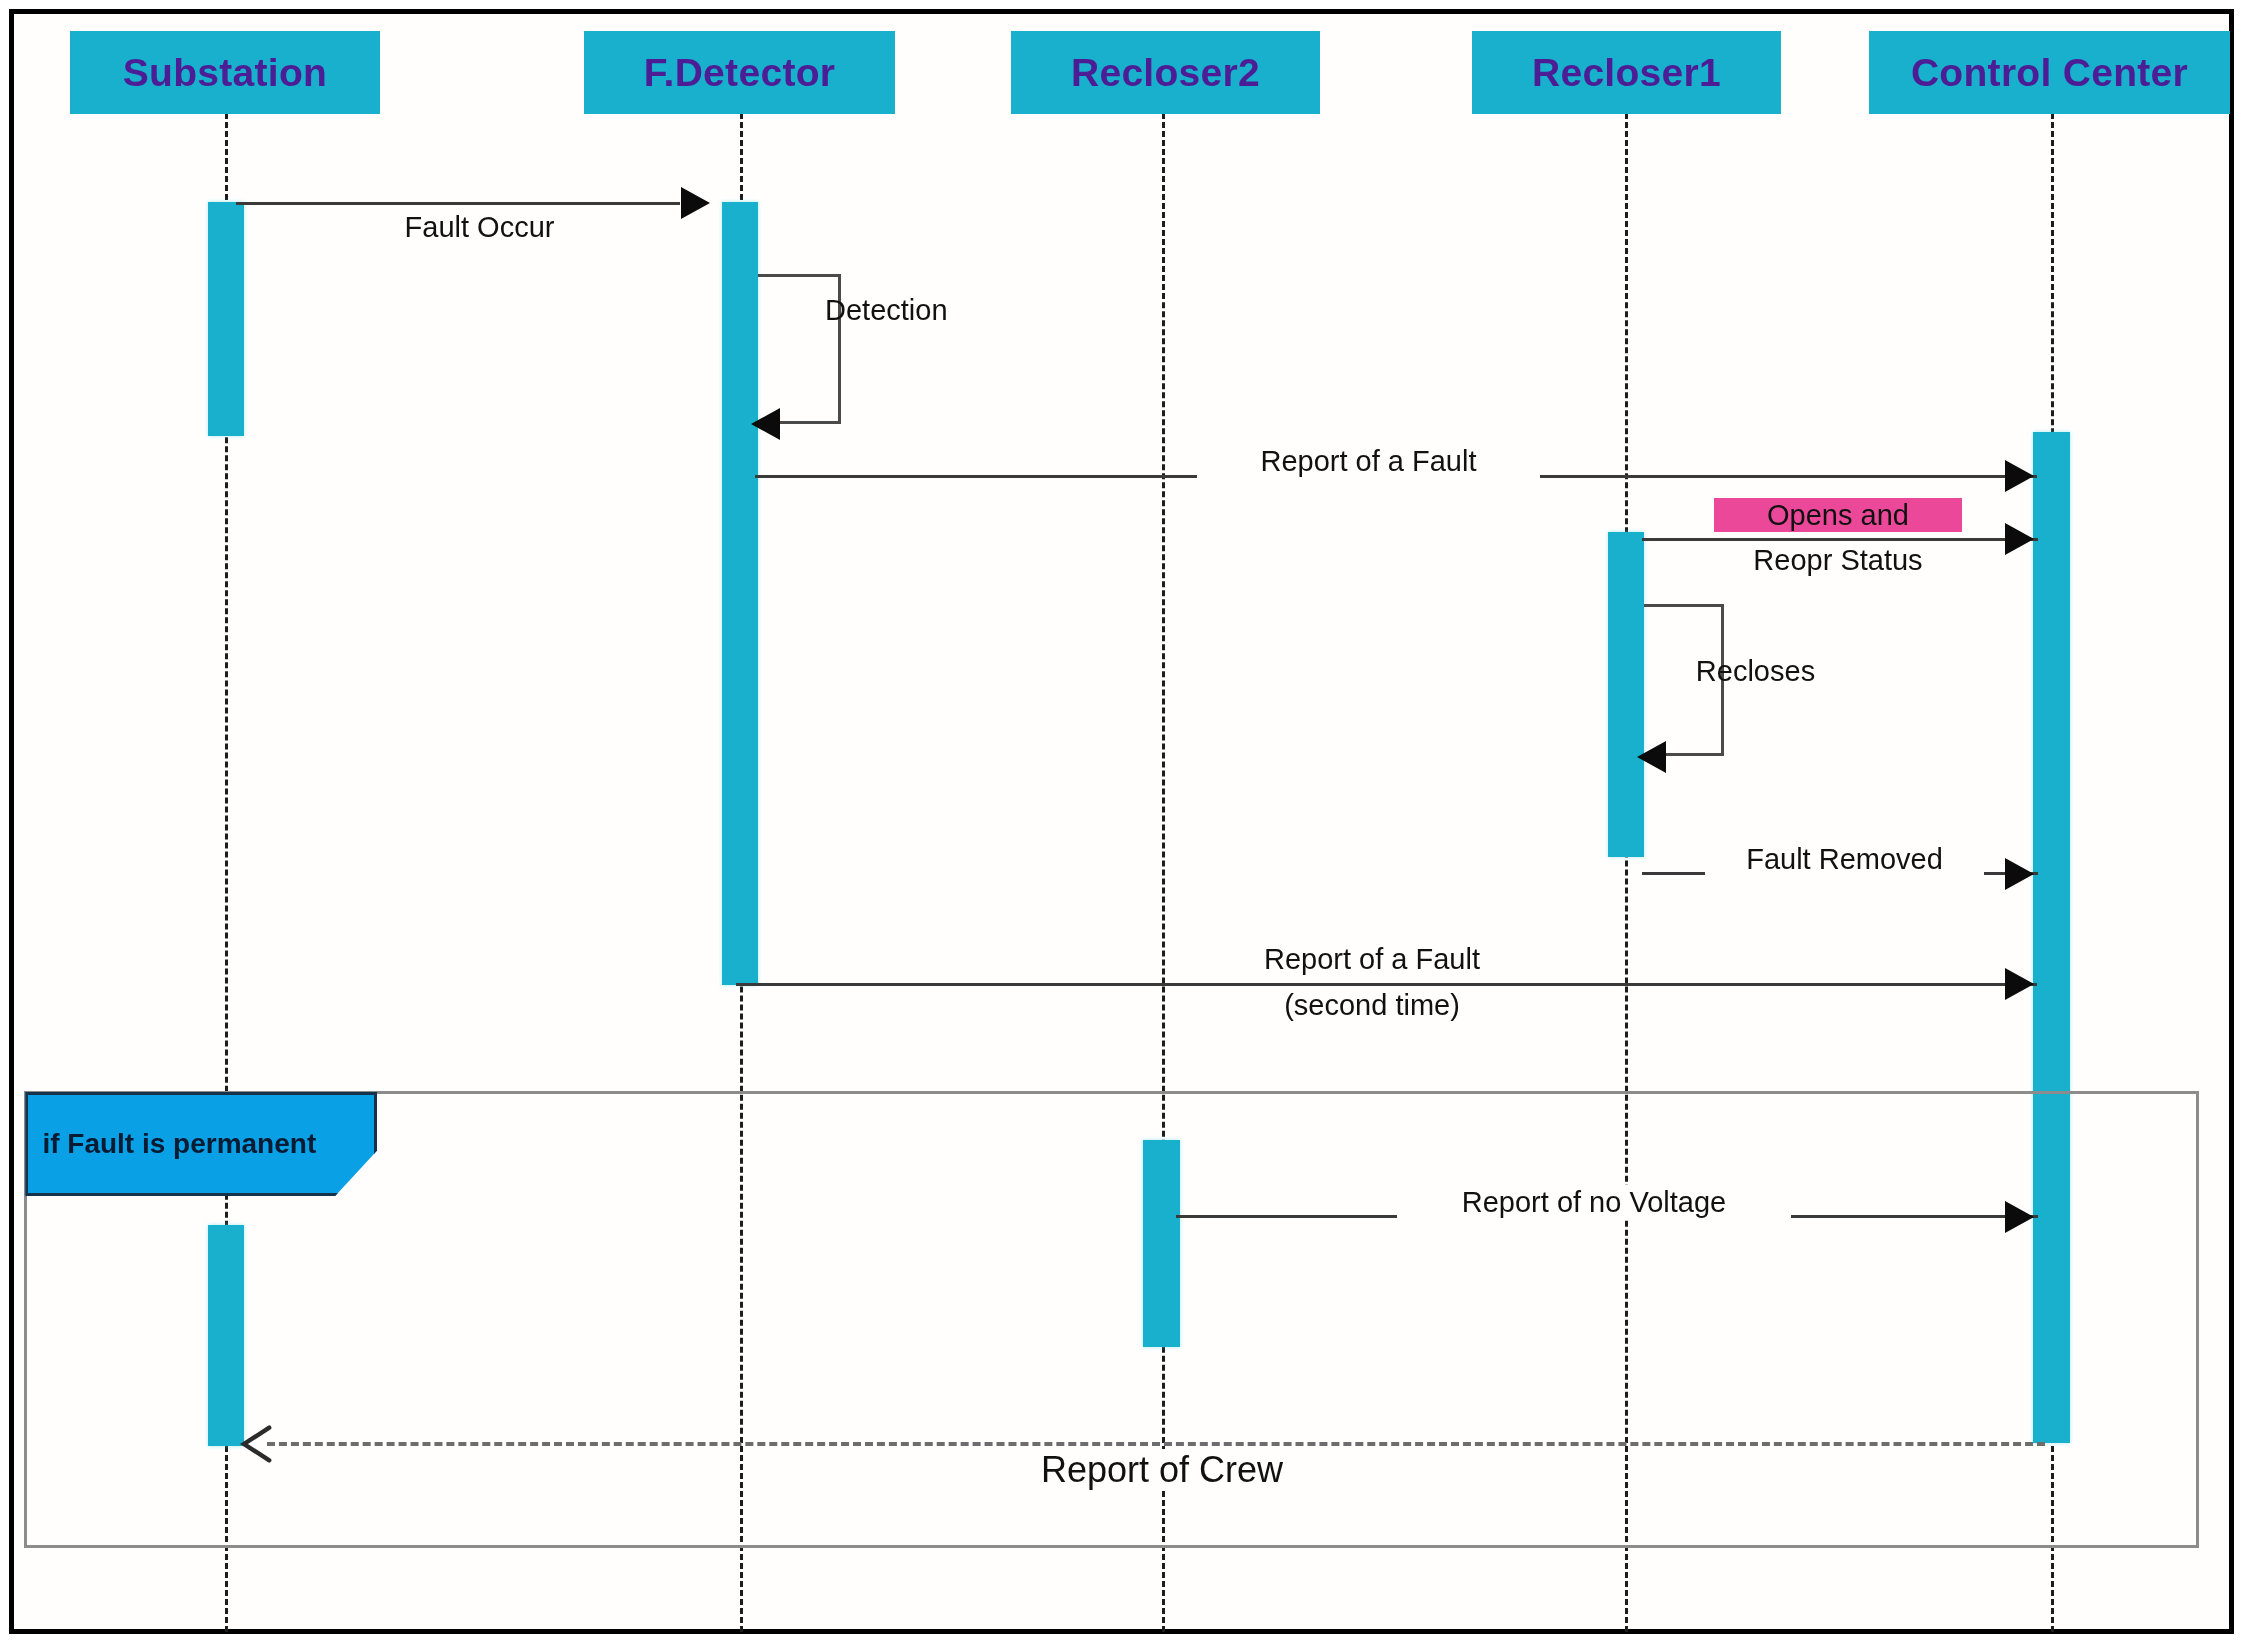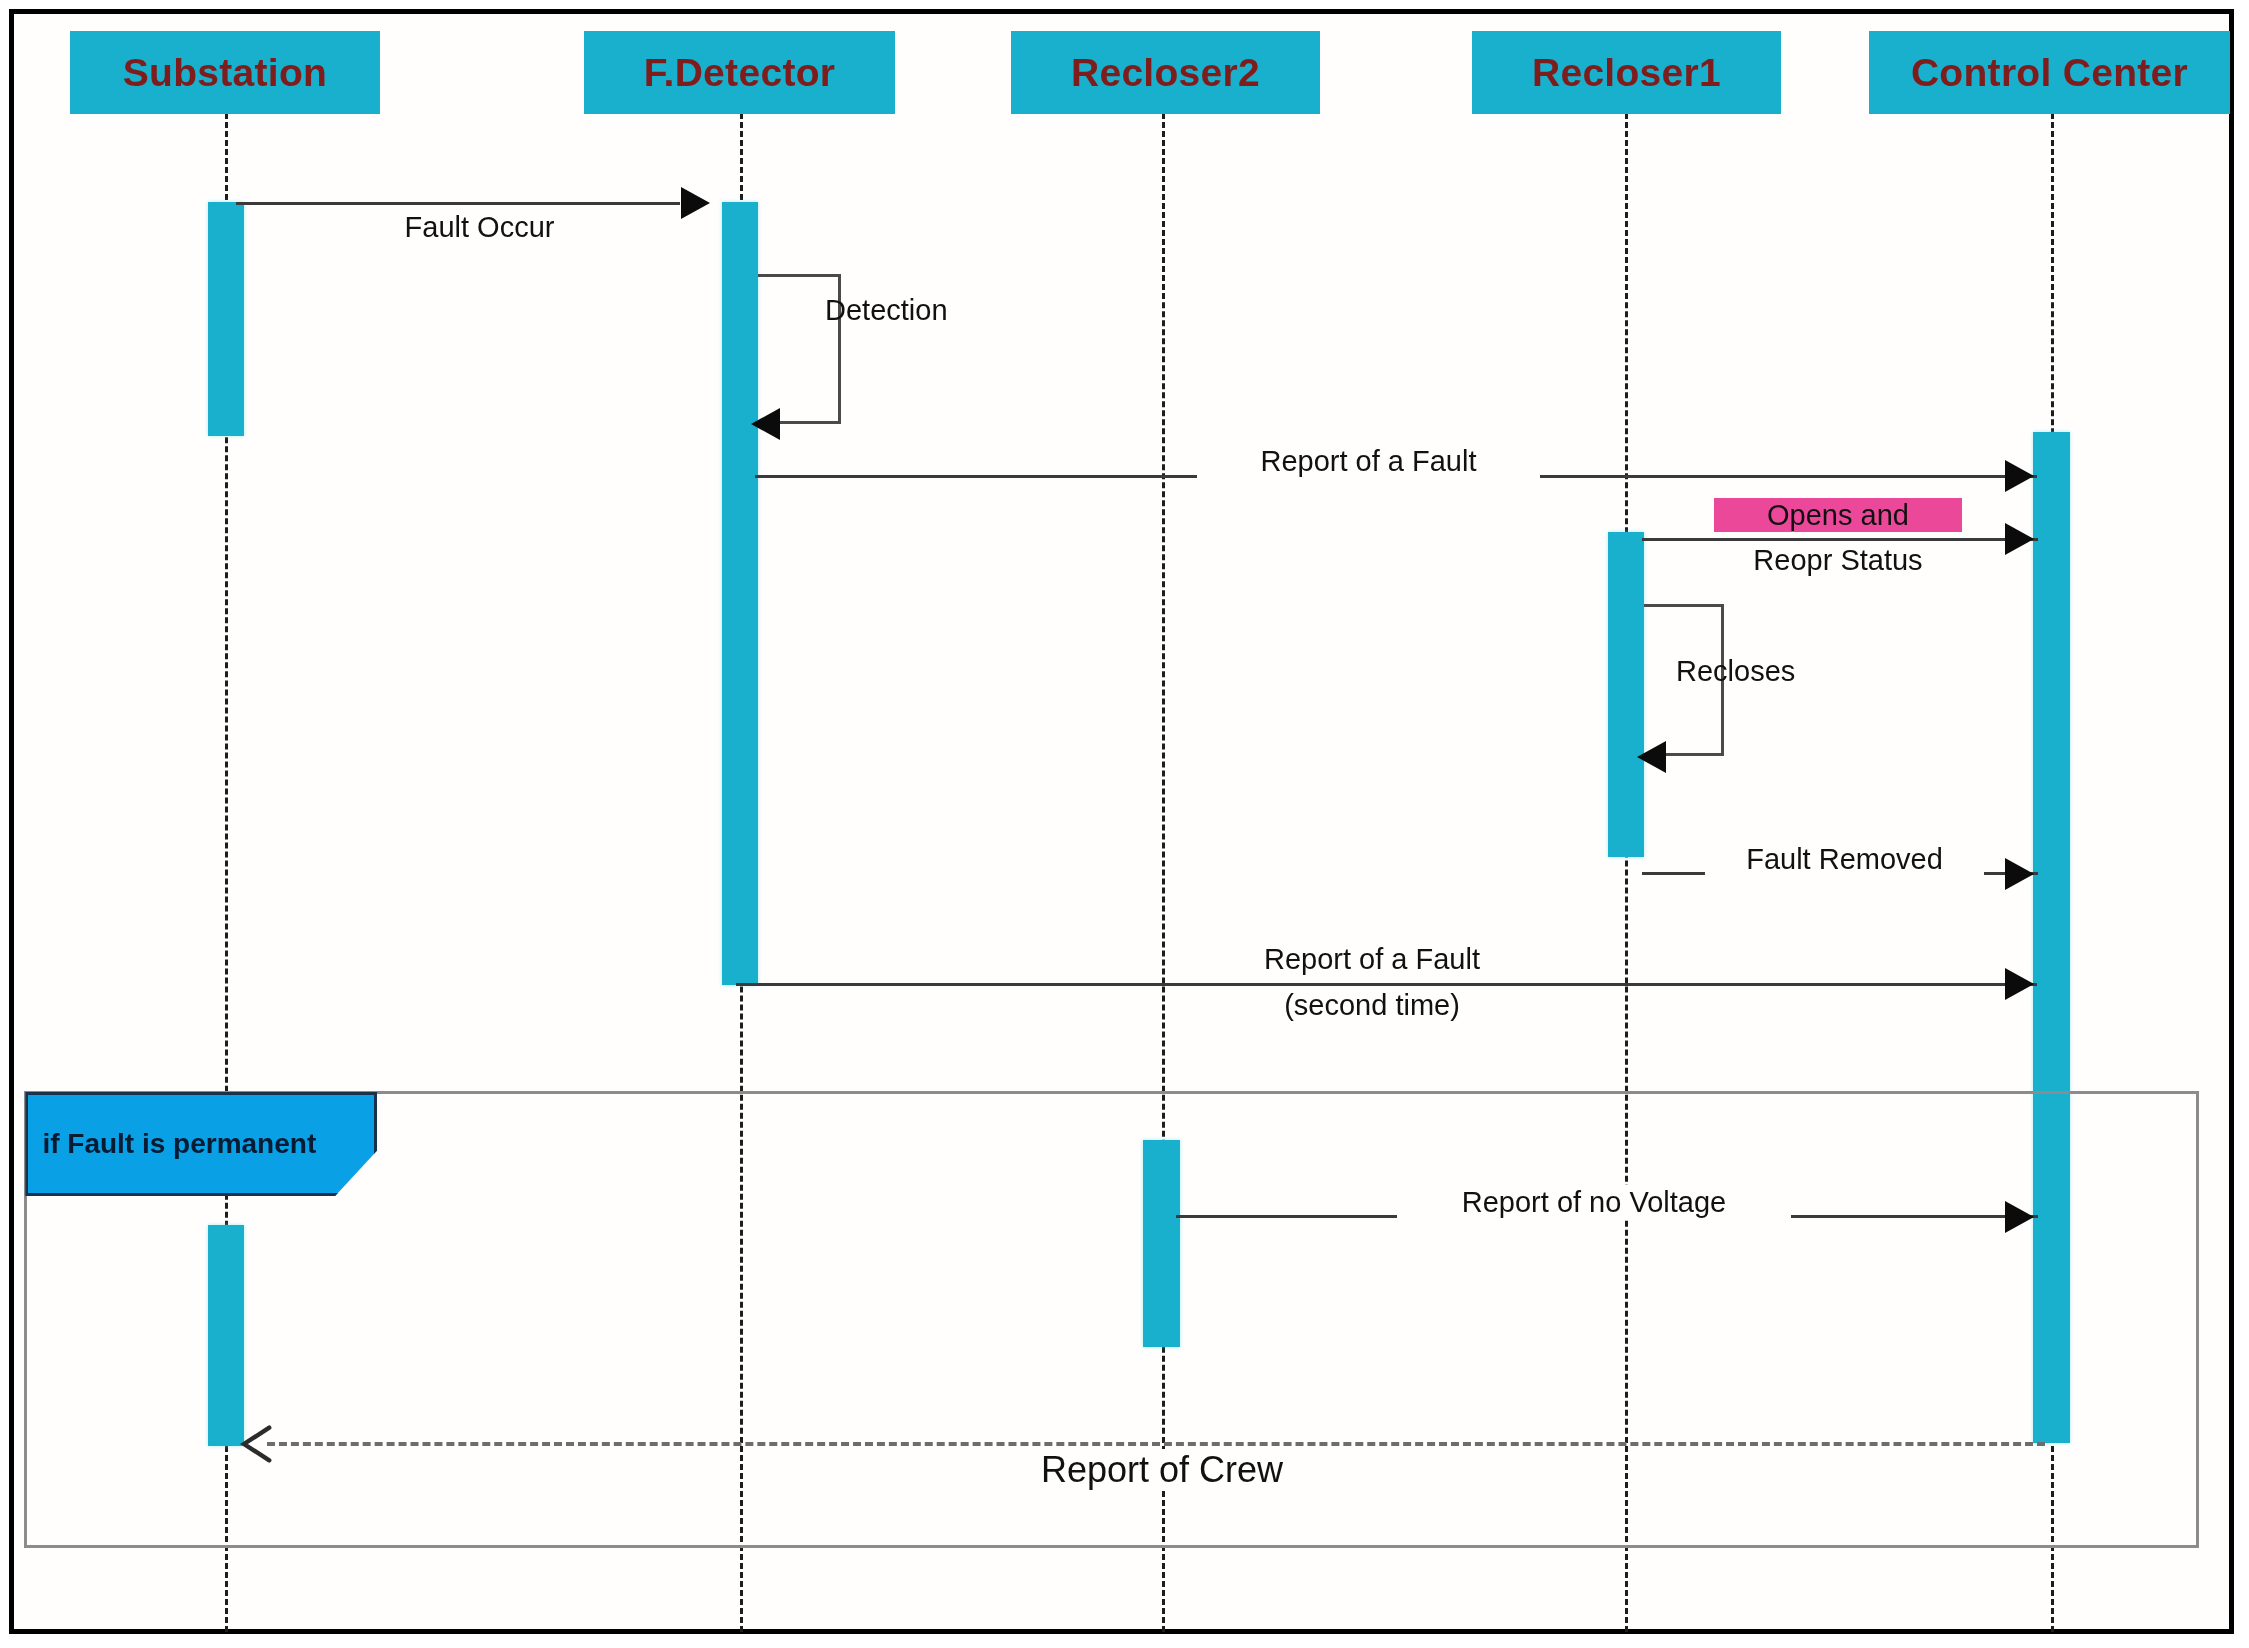--- a/index.html
+++ b/index.html
@@ -15,21 +15,21 @@
     position:absolute;left:9px;top:9px;
     width:2225px;height:1625px;
     border:5.7px solid #000000;
     box-sizing:border-box;
     background:#fffefd;
   }
   
   .actor-box{
     position:absolute;
     background:#18b0cc;
-    color:#7f1d1d;
+    color:#4c1d95;
     display:flex;align-items:center;justify-content:center;
     font-weight:bold;
     letter-spacing:0.3px;
     text-align:center;
     line-height:1;
   }
   
   .lifeline{
     position:absolute;
     width:0;
@@ -152,21 +152,21 @@
   <div class="arrowhead" style="left:2005px;top:460px;"></div>
   <div class="msglabel" style="left:1197px;top:444px;width:343px;font-size:29px;background:#fffefd;">Report of a Fault</div>
 
   <div class="msgline" style="left:1642px;top:538px;width:396px;"></div>
   <div class="arrowhead" style="left:2005px;top:523px;"></div>
   <div class="msglabel" style="left:1714px;top:498px;width:248px;font-size:29px;background:#ec4899;">Opens and</div>
   <div class="msglabel" style="left:1714px;top:543px;width:248px;font-size:29px;background:#fffefd;">Reopr Status</div>
 
   <div class="selfloop" style="left:1644px;top:604px;width:80px;height:152px;"></div>
   <div class="arrowhead left" style="left:1637px;top:741px;"></div>
-  <div class="msglabel" style="left:1676px;top:654px;width:159px;font-size:29px;text-align:left;">Recloses</div>
+  <div class="msglabel" style="left:1676px;top:654px;width:159px;font-size:29px;text-align:center;">Recloses</div>
 
   <div class="msgline" style="left:1642px;top:872px;width:396px;"></div>
   <div class="arrowhead" style="left:2005px;top:858px;"></div>
   <div class="msglabel" style="left:1705px;top:842px;width:279px;font-size:29px;background:#fffefd;">Fault Removed</div>
 
   <div class="msgline" style="left:736px;top:983px;width:1301px;"></div>
   <div class="arrowhead" style="left:2005px;top:968px;"></div>
   <div class="msglabel" style="left:1194px;top:942px;width:356px;font-size:29px;background:#fffefd;">Report of a Fault</div>
   <div class="msglabel" style="left:1194px;top:988px;width:356px;font-size:29px;background:#fffefd;">(second time)</div>
 

